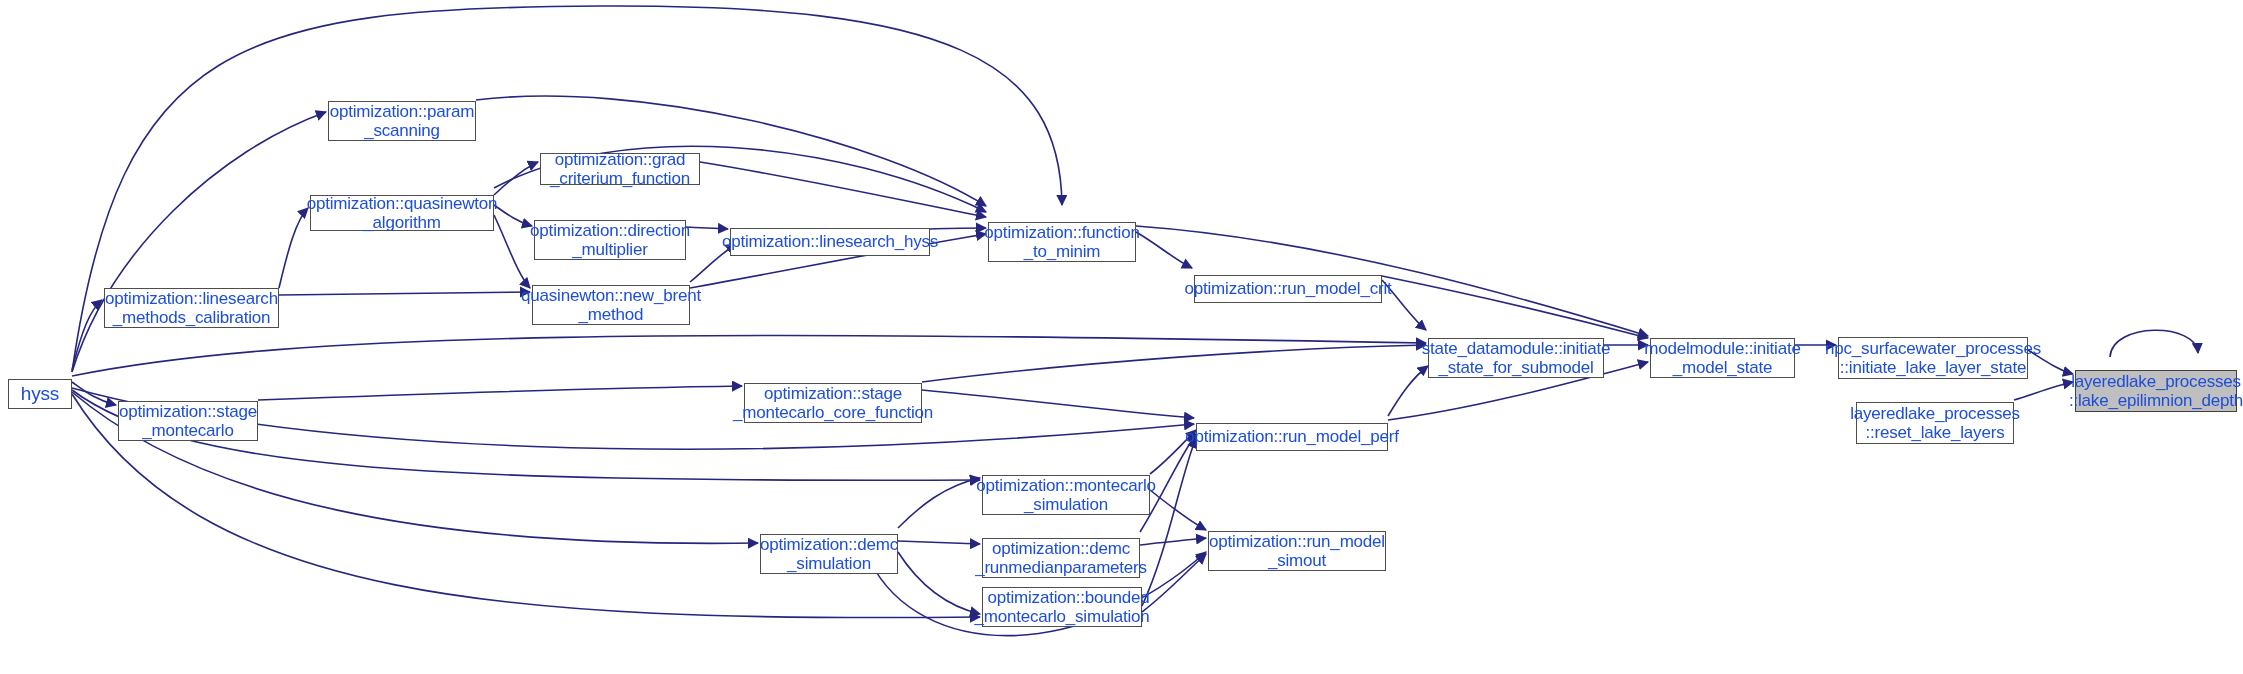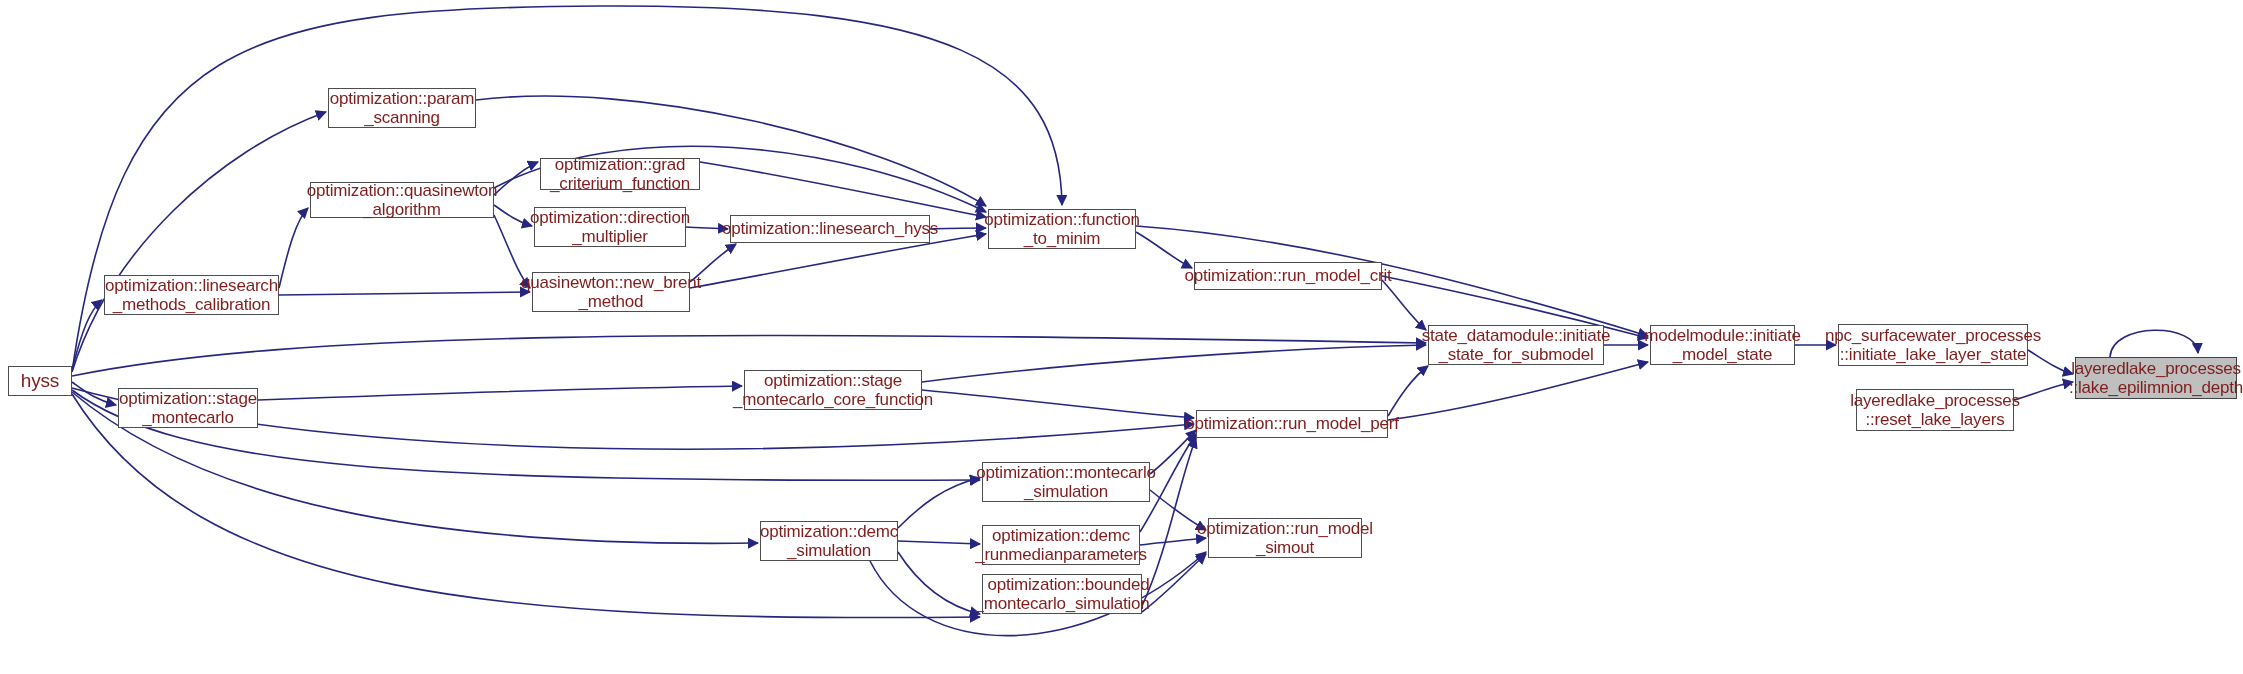--- a/index.html
+++ b/index.html
@@ -5,30 +5,31 @@
 <style>
   html,body{margin:0;padding:0;background:#ffffff;}
   body{font-family:"Liberation Sans","DejaVu Sans",sans-serif;}
   #canvas{position:relative;width:2243px;height:674px;background:#ffffff;overflow:hidden;}
   #edges{position:absolute;left:0;top:0;width:2243px;height:674px;pointer-events:none;}
   .node{
     position:absolute;
     box-sizing:border-box;
     border:1.6px solid #4d4d4d;
     background:#ffffff;
-    color:#7f1d1d;
+    color:#1d4ed8;
     display:flex;
     align-items:center;
     justify-content:center;
     text-align:center;
     line-height:1.12;
     font-size:17px;
     letter-spacing:-0.2px;
     white-space:pre-line;
     z-index:5;
+    margin-top:13px;
   }
   .node.highlight{background:#bfbfbf;border-color:#404040;}
   .node.root{font-family:Liberation Sans, sans-serif;font-size:19px;}
 </style>
 </head>
 <body>
 
 <div id="canvas">
   <svg id="edges" viewBox="0 0 2243 674" xmlns="http://www.w3.org/2000/svg">
     <defs>
@@ -87,21 +88,21 @@
   <div id="node-layer">
       <div class="node root" style="left: 8px; top: 366px; width: 64px; height: 30px;">hyss</div>
       <div class="node" style="left: 328px; top: 88px; width: 148px; height: 40px;">optimization::param
 _scanning</div>
       <div class="node" style="left: 310px; top: 182px; width: 184px; height: 36px;">optimization::quasinewton
 _algorithm</div>
       <div class="node" style="left: 104px; top: 275px; width: 175px; height: 40px;">optimization::linesearch
 _methods_calibration</div>
       <div class="node" style="left: 118px; top: 388px; width: 140px; height: 40px;">optimization::stage
 _montecarlo</div>
-      <div class="node" style="left: 540px; top: 158px; width: 160px; height: 32px;">optimization::grad
+      <div class="node" style="left: 540px; top: 140px; width: 160px; height: 32px;">optimization::grad
 _criterium_function</div>
       <div class="node" style="left: 534px; top: 207px; width: 152px; height: 40px;">optimization::direction
 _multiplier</div>
       <div class="node" style="left: 532px; top: 272px; width: 158px; height: 40px;">quasinewton::new_brent
 _method</div>
       <div class="node" style="left: 730px; top: 215px; width: 200px; height: 28px;">optimization::linesearch_hyss</div>
       <div class="node" style="left: 988px; top: 209px; width: 148px; height: 40px;">optimization::function
 _to_minim</div>
       <div class="node" style="left: 1194px; top: 262px; width: 188px; height: 28px;">optimization::run_model_crit</div>
       <div class="node" style="left: 744px; top: 370px; width: 178px; height: 40px;">optimization::stage
@@ -116,18 +117,18 @@
 ::reset_lake_layers</div>
       <div class="node highlight" style="left: 2075px; top: 357px; width: 162px; height: 42px;">layeredlake_processes
 ::lake_epilimnion_depth</div>
       <div class="node" style="left: 1196px; top: 410px; width: 192px; height: 28px;">optimization::run_model_perf</div>
       <div class="node" style="left: 982px; top: 462px; width: 168px; height: 40px;">optimization::montecarlo
 _simulation</div>
       <div class="node" style="left: 760px; top: 521px; width: 138px; height: 40px;">optimization::demc
 _simulation</div>
       <div class="node" style="left: 982px; top: 525px; width: 158px; height: 40px;">optimization::demc
 _runmedianparameters</div>
-      <div class="node" style="left: 1208px; top: 518px; width: 154px; height: 40px;">optimization::run_model
+      <div class="node" style="left: 1208px; top: 518px; width: 178px; height: 40px;">optimization::run_model
 _simout</div>
       <div class="node" style="left: 982px; top: 574px; width: 160px; height: 40px; text-align: right;">optimization::bounded
 _montecarlo_simulation</div>
     </div>
 </div>
 
 </body></html>

